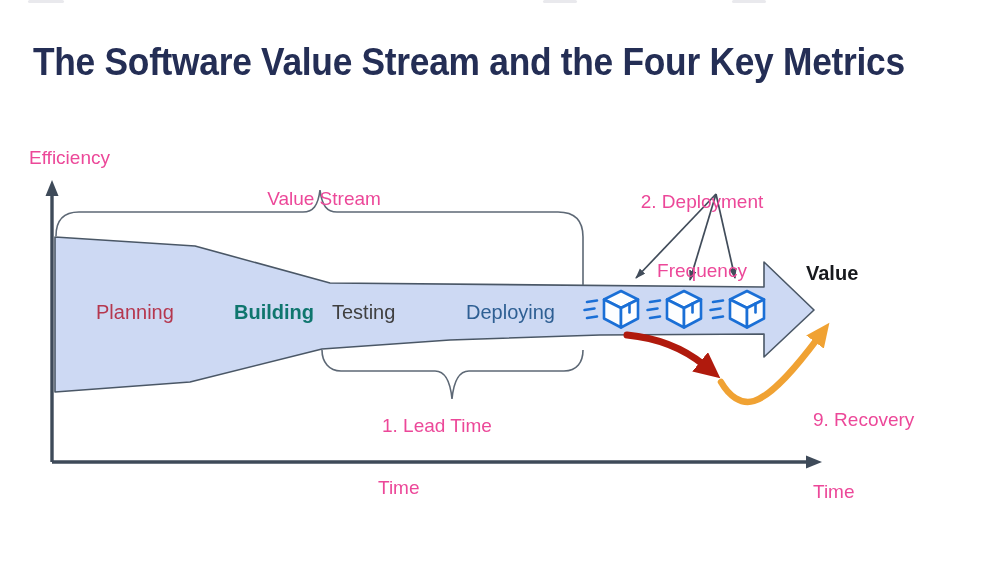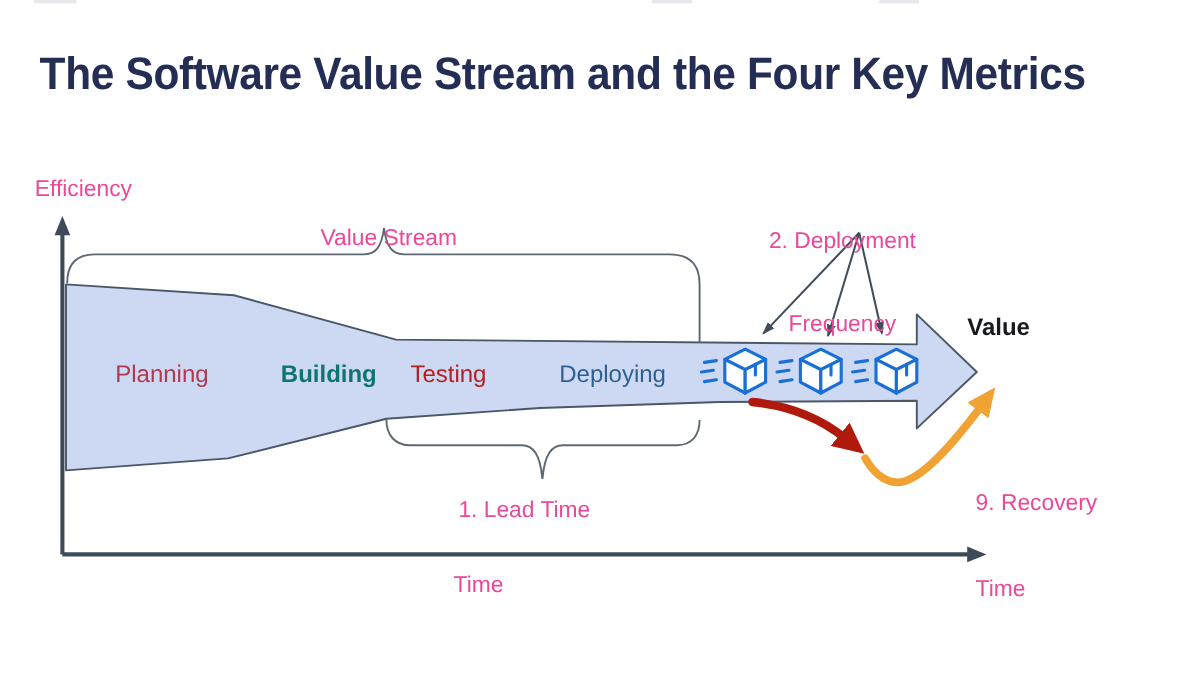--- a/index.html
+++ b/index.html
@@ -7,21 +7,21 @@
     font-family:"Liberation Sans","DejaVu Sans",sans-serif;}
   svg{position:absolute;left:0;top:0;}
   .txt{position:absolute;color:#ec4899;font-size:19px;line-height:23px;white-space:pre;}
   .page-title{position:absolute;left:33px;top:41px;font-size:38px;font-weight:bold;color:#242e55;
     letter-spacing:-0.3px;transform:scaleX(.93);transform-origin:0 50%;white-space:nowrap;}
   .center{text-align:center;}
   .bold{font-weight:bold;color:#17191d;}
   .stage-label{position:absolute;top:301px;font-size:20px;}
   .stage-0{left:96px;color:#b5374e;}
   .stage-1{left:234px;color:#0f766e;font-weight:bold;}
-  .stage-2{left:342px;color:#b91c1c;}
+  .stage-2{left:332px;color:#404040;}
   .stage-3{left:466px;color:#2e5f93;}
   .smudge{position:absolute;top:0;height:3px;background:#e4e4e8;opacity:.8;border-radius:2px;}
 </style>
 </head>
 <body>
 
 <div class="stage-wrap">
 
   <div class="smudge" style="left:28px;width:36px;"></div>
   <div class="smudge" style="left:543px;width:34px;"></div>

